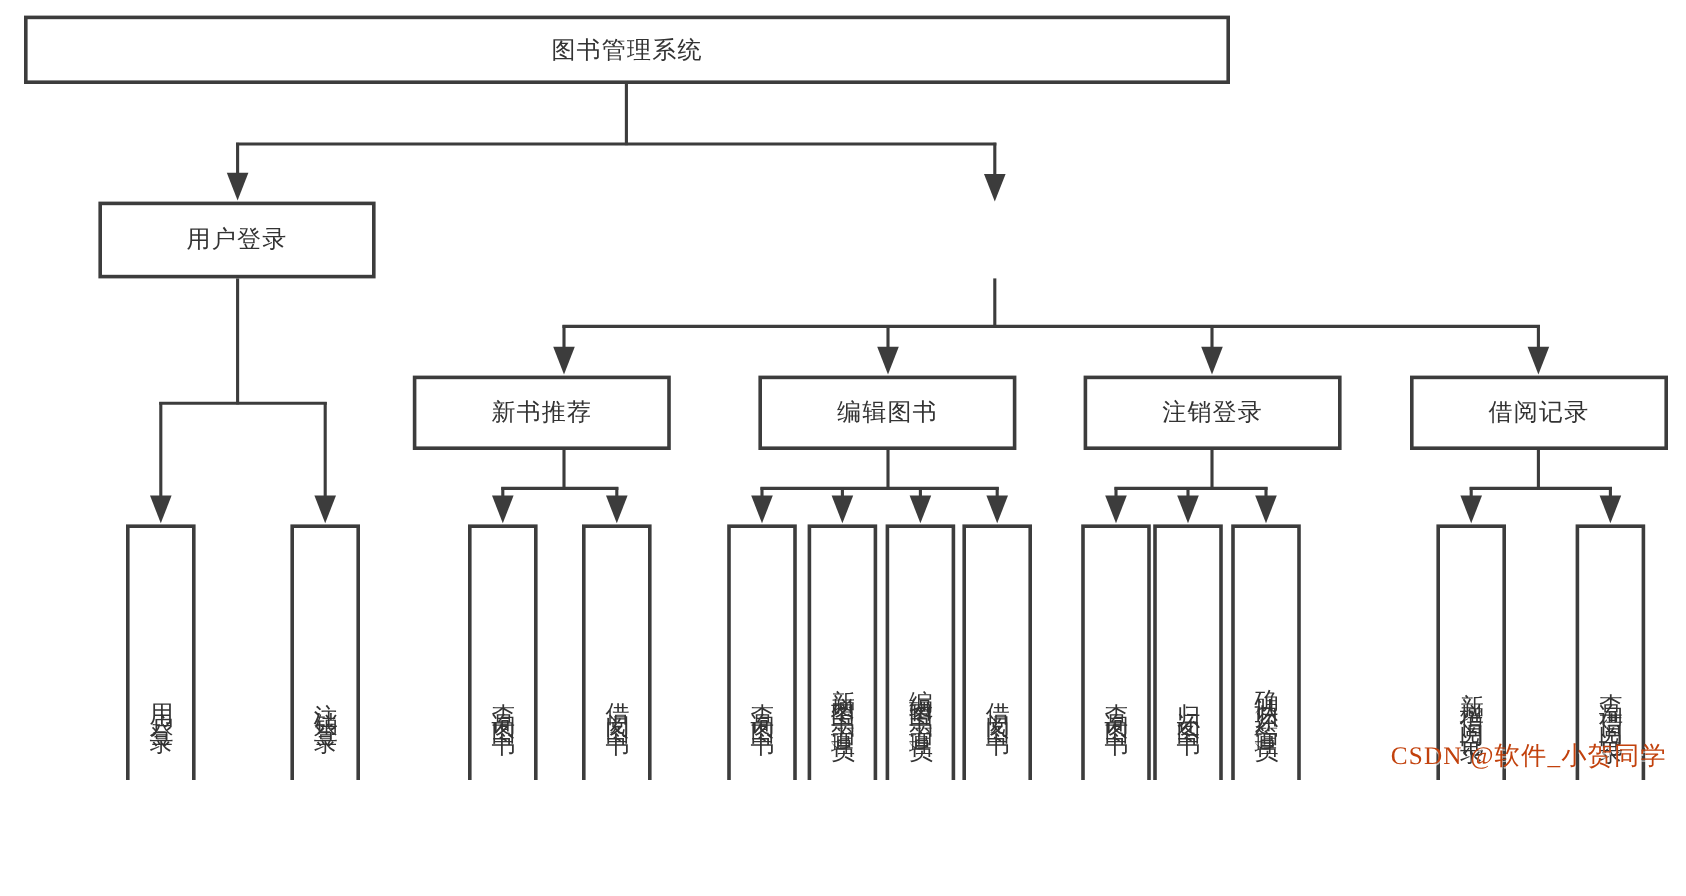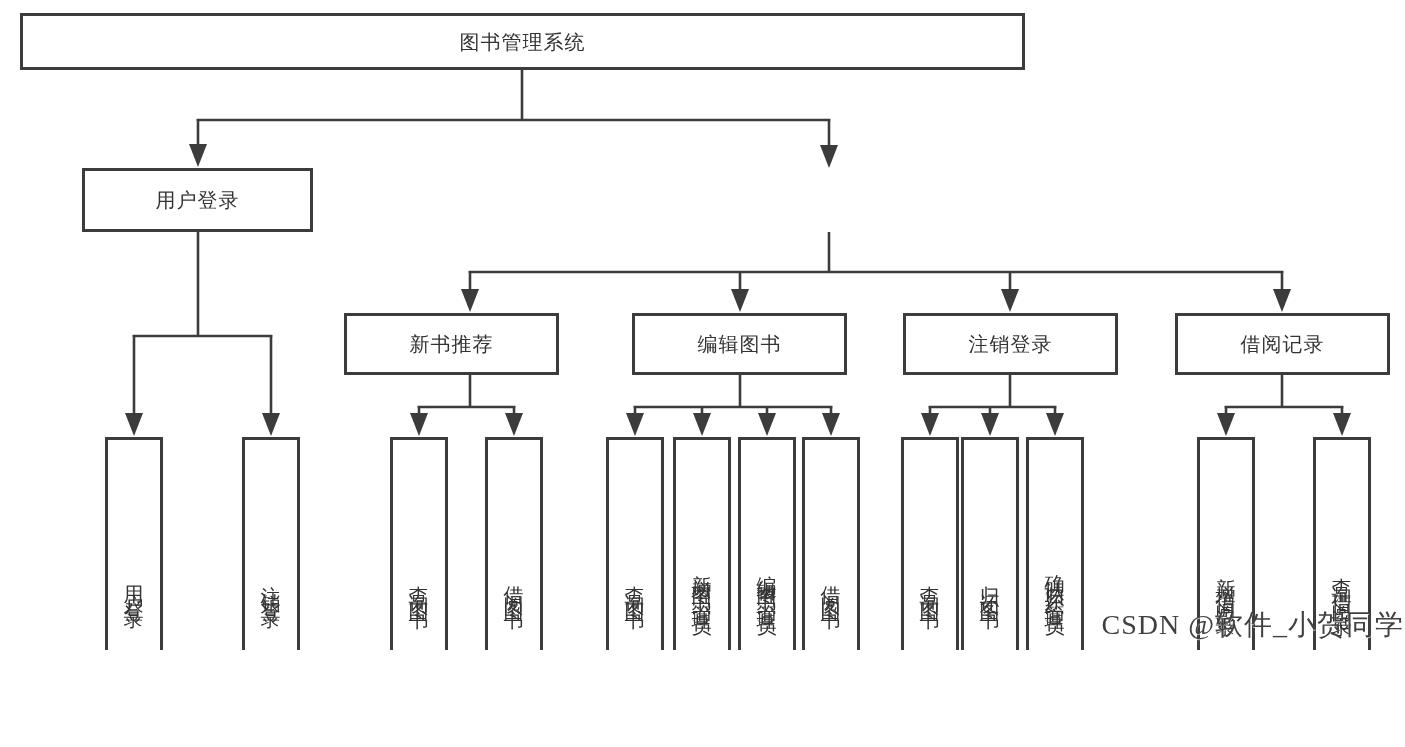--- a/index.html
+++ b/index.html
@@ -39,24 +39,24 @@
     writing-mode: vertical-rl;
     text-orientation: mixed;
     letter-spacing: 8px;
     font-size: 20px;
   }
   .node.v.long {
     letter-spacing: 6px;
   }
   .watermark {
     position: absolute;
-    right: 1px;
+    right: 16px;
     bottom: 6px;
-    font-size: 28px;
-    color: #404040;
+    font-size: 21px;
+    color: #c2410c;
     letter-spacing: 1px;
     text-shadow: 0 1px 0 rgba(255,255,255,0.65);
     z-index: 5;
   }
 </style>
 </head>
 <body>
 
 <div class="canvas">
 

